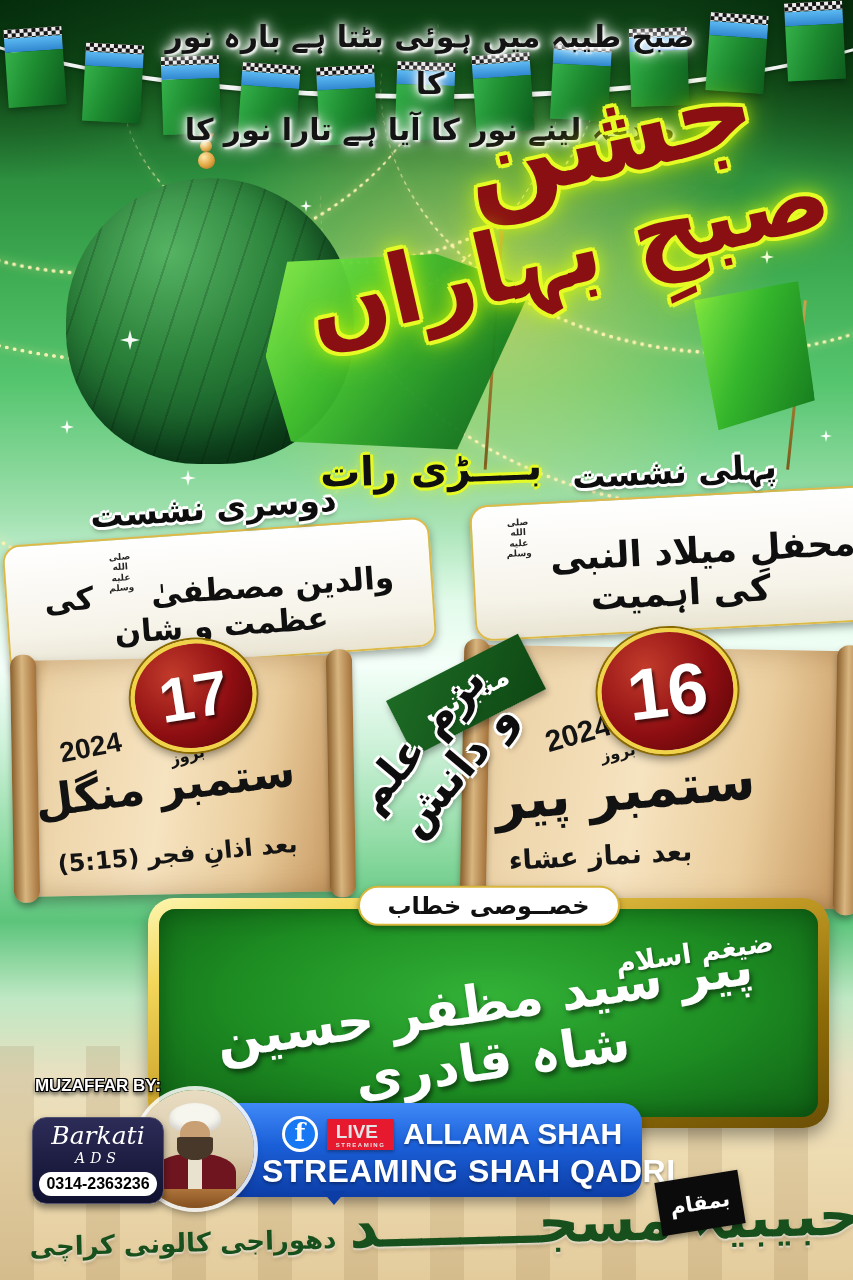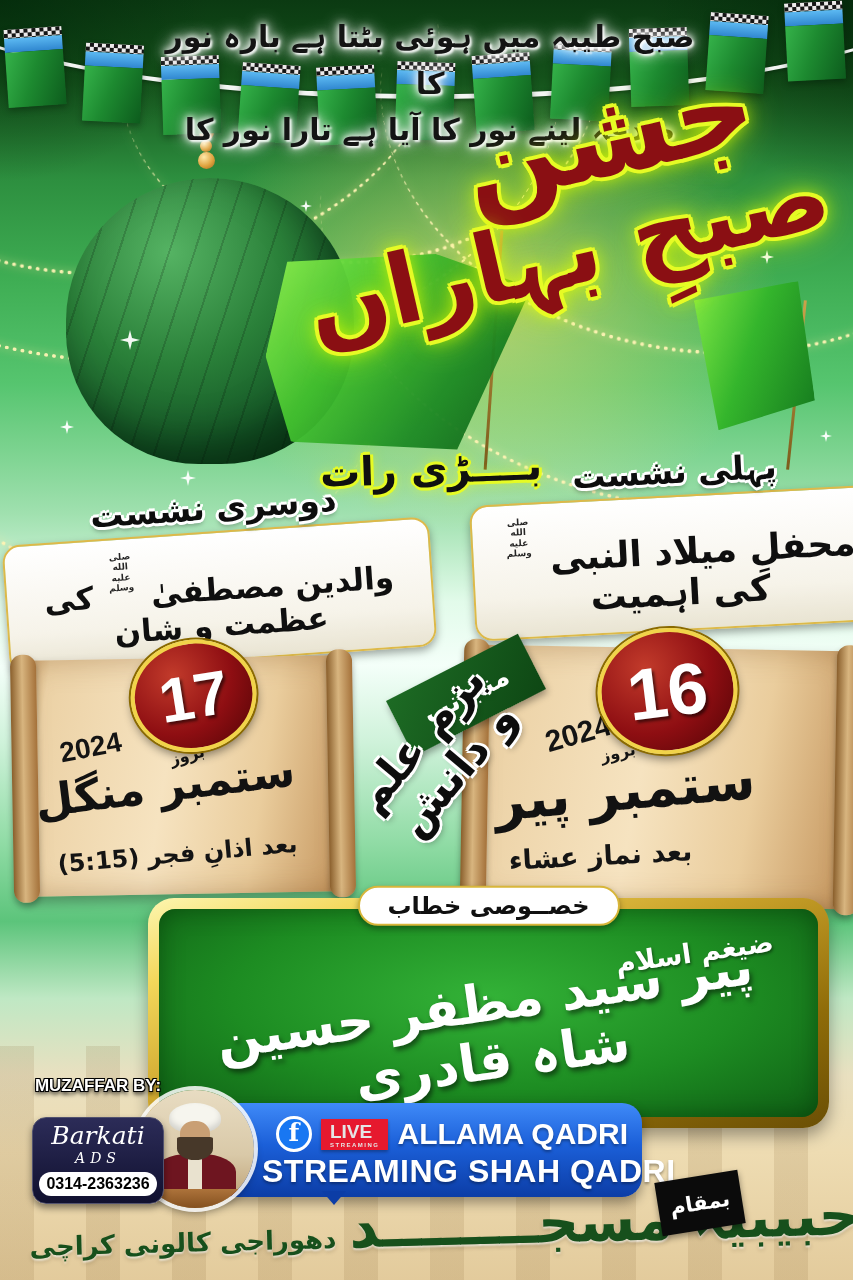--- a/index.html
+++ b/index.html
@@ -334,21 +334,21 @@
       <div class="face"></div>
       <div class="beard"></div>
       <div class="desk"></div>
     </div>
     <div class="fb-row">
       <div class="fb-icon">f</div>
       <div class="live-badge">
         <span class="lv">LIVE</span>
         <span class="st">STREAMING</span>
       </div>
-      <span class="ltxt l1">ALLAMA QADRI</span>
+      <span class="ltxt l1">ALLAMA SHAH</span>
     </div>
     <div class="ltxt l2">STREAMING SHAH QADRI</div>
   </div>
 
   <div class="designer">
     <div class="d-head">MUZAFFAR BY:</div>
     <div class="d-box">
       <div class="d-brand">Barkati</div>
       <div class="d-sub">ADS</div>
       <div class="d-phone">0314-2363236</div>

